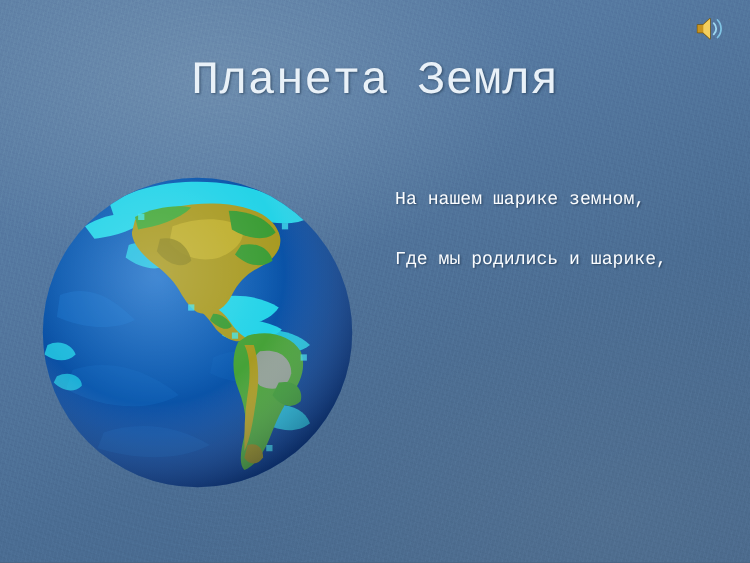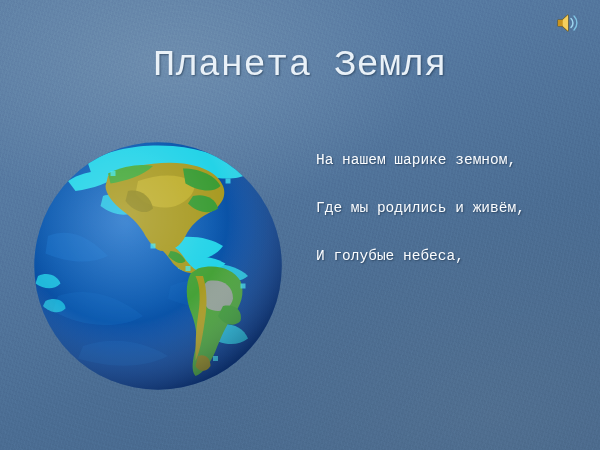--- a/index.html
+++ b/index.html
@@ -211,17 +211,16 @@
           <rect x="77" y="15" width="2" height="2"></rect>
         </g>
 
         <circle cx="50" cy="50" r="50" fill="url(#shadeGrad)"></circle>
       </g>
     </svg>
   </div>
 
   <div id="poem">
     <div class="poem-line">На нашем шарике земном,</div>
-    <div class="poem-line">Где мы родились и живём,</div>
-    <div class="poem-line">И голубые небеса,</div>
+    <div class="poem-line">Где мы родились и шарике,</div>
   </div>
 
 </div>
 
 </body></html>

